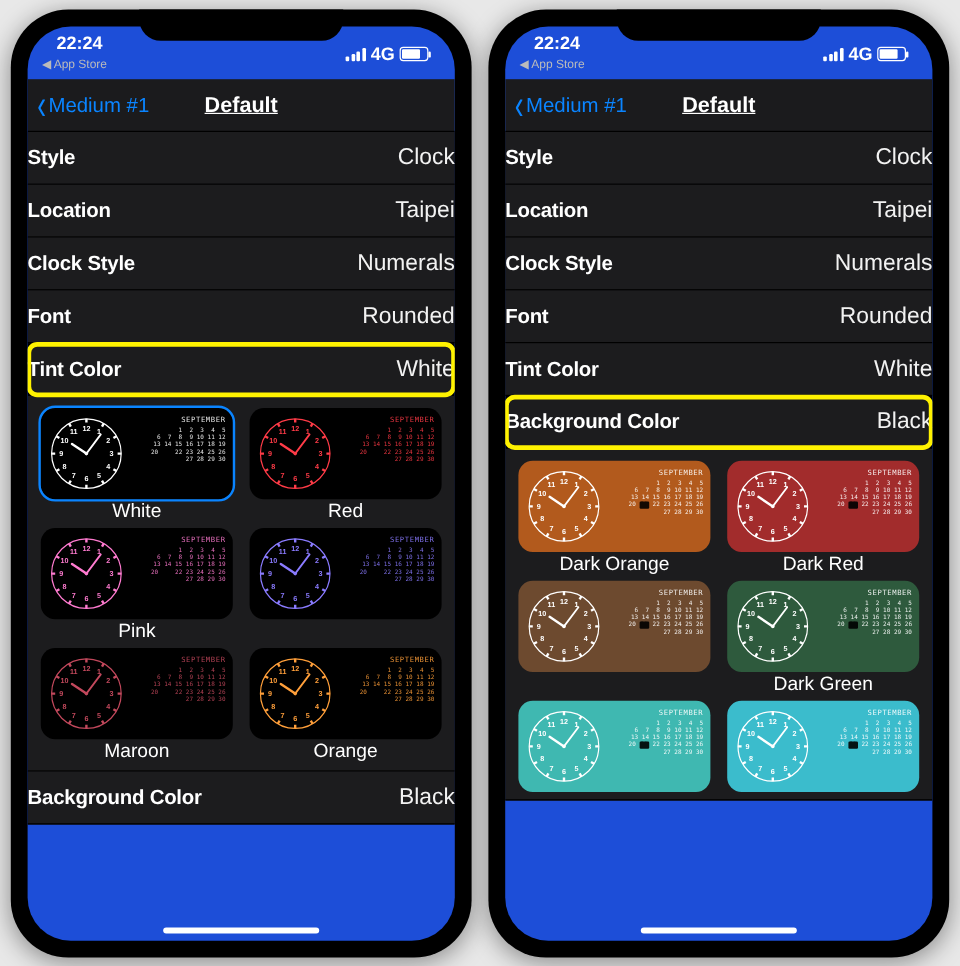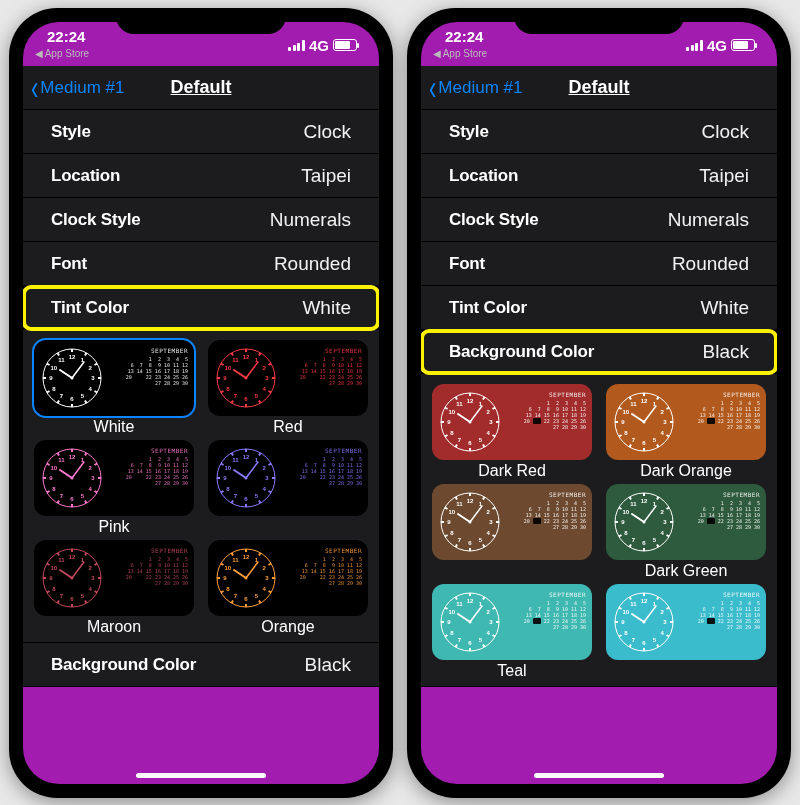--- a/index.html
+++ b/index.html
@@ -16,21 +16,21 @@
     height: 790px;
     background: #000;
     border-radius: 48px;
     padding: 14px;
     position: relative;
     box-shadow: 0 4px 20px rgba(0,0,0,0.4);
   }
   .screen {
     width: 100%;
     height: 100%;
-    background: #a21caf;
+    background: #1d4ed8;
     border-radius: 36px;
     overflow: hidden;
     position: relative;
     color: #fff;
   }
   .notch {
     position: absolute;
     top: 0; left: 50%;
     transform: translateX(-50%);
     width: 170px; height: 26px;
@@ -65,21 +65,21 @@
     color:#0a84ff; font-size:17px;
   }
   .nav-title {
     margin:11px auto; font-size:18px; font-weight:600; color:#fff;text-decoration:underline;
   }
   .list { background:#000; }
   .row {
     background:#1c1c1e;
     height:44px;
     display:flex; align-items:center; justify-content:space-between;
-    padding:0 28px;
+    padding:0 0;
     border-bottom:1px solid #000;
   }
   .row-label { font-weight:800; font-size:17px; letter-spacing:-0.2px; }
   .row-value { font-size:19px; color:#f2f2f2; }
   .row.highlight {
     outline: 4px solid #fff200;
     outline-offset: -3px;
     border-radius: 8px;
     position: relative;
     z-index: 2;
@@ -498,21 +498,21 @@
         <div class="row">
           <span class="row-label">Tint Color</span>
           <span class="row-value">White</span>
         </div>
         <div class="row highlight">
           <span class="row-label">Background Color</span>
           <span class="row-value">Black</span>
         </div>
         <div class="options" id="opts-right">
             <div class="opt">
-      <div class="preview " style="background:#a22c2c;color:#ffffff">
+      <div class="preview " style="background:#b25a1d;color:#ffffff">
         <div class="clock-face"><svg viewBox="0 0 60 60">
     <circle cx="30" cy="30" r="29" fill="none" stroke="#ffffff" stroke-width="1"></circle>
     <line x1="30" y1="4" x2="30" y2="1" stroke="#ffffff" stroke-width="2"></line>
                     <line x1="43" y1="7.483339501604593" x2="44.5" y2="4.885263290251277" stroke="#ffffff" stroke-width="2"></line>
                     <line x1="52.5166604983954" y1="16.999999999999996" x2="55.11473670974872" y2="15.499999999999996" stroke="#ffffff" stroke-width="2"></line>
                     <line x1="56" y1="30" x2="59" y2="30" stroke="#ffffff" stroke-width="2"></line>
                     <line x1="52.51666049839541" y1="42.99999999999999" x2="55.114736709748726" y2="44.49999999999999" stroke="#ffffff" stroke-width="2"></line>
                     <line x1="43" y1="52.51666049839541" x2="44.5" y2="55.114736709748726" stroke="#ffffff" stroke-width="2"></line>
                     <line x1="30.000000000000004" y1="56" x2="30.000000000000004" y2="59" stroke="#ffffff" stroke-width="2"></line>
                     <line x1="16.999999999999996" y1="52.5166604983954" x2="15.499999999999996" y2="55.11473670974872" stroke="#ffffff" stroke-width="2"></line>
@@ -535,24 +535,24 @@
     <line x1="30" y1="30" x2="18" y2="22" stroke="#ffffff" stroke-width="2" stroke-linecap="round"></line>
     <line x1="30" y1="30" x2="42" y2="14" stroke="#ffffff" stroke-width="1.5" stroke-linecap="round"></line>
     <circle cx="30" cy="30" r="1.5" fill="#ffffff"></circle>
   </svg></div>
         <div class="cal" style="color:#ffffff"><span class="month">SEPTEMBER</span>    1  2  3  4  5
  6  7  8  9 10 11 12
 13 14 15 16 17 18 19
 20 <span style="background:currentColor;color:#000;padding:0 1px;border-radius:1px">21</span> 22 23 24 25 26
 27 28 29 30</div>
       </div>
-      <div class="opt-label">Dark Red</div>
-            </div>
-            <div class="opt">
-      <div class="preview " style="background:#b25a1d;color:#ffffff">
+      <div class="opt-label">Dark Orange</div>
+            </div>
+            <div class="opt">
+      <div class="preview " style="background:#a22c2c;color:#ffffff">
         <div class="clock-face"><svg viewBox="0 0 60 60">
     <circle cx="30" cy="30" r="29" fill="none" stroke="#ffffff" stroke-width="1"></circle>
     <line x1="30" y1="4" x2="30" y2="1" stroke="#ffffff" stroke-width="2"></line>
                     <line x1="43" y1="7.483339501604593" x2="44.5" y2="4.885263290251277" stroke="#ffffff" stroke-width="2"></line>
                     <line x1="52.5166604983954" y1="16.999999999999996" x2="55.11473670974872" y2="15.499999999999996" stroke="#ffffff" stroke-width="2"></line>
                     <line x1="56" y1="30" x2="59" y2="30" stroke="#ffffff" stroke-width="2"></line>
                     <line x1="52.51666049839541" y1="42.99999999999999" x2="55.114736709748726" y2="44.49999999999999" stroke="#ffffff" stroke-width="2"></line>
                     <line x1="43" y1="52.51666049839541" x2="44.5" y2="55.114736709748726" stroke="#ffffff" stroke-width="2"></line>
                     <line x1="30.000000000000004" y1="56" x2="30.000000000000004" y2="59" stroke="#ffffff" stroke-width="2"></line>
                     <line x1="16.999999999999996" y1="52.5166604983954" x2="15.499999999999996" y2="55.11473670974872" stroke="#ffffff" stroke-width="2"></line>
@@ -575,21 +575,21 @@
     <line x1="30" y1="30" x2="18" y2="22" stroke="#ffffff" stroke-width="2" stroke-linecap="round"></line>
     <line x1="30" y1="30" x2="42" y2="14" stroke="#ffffff" stroke-width="1.5" stroke-linecap="round"></line>
     <circle cx="30" cy="30" r="1.5" fill="#ffffff"></circle>
   </svg></div>
         <div class="cal" style="color:#ffffff"><span class="month">SEPTEMBER</span>    1  2  3  4  5
  6  7  8  9 10 11 12
 13 14 15 16 17 18 19
 20 <span style="background:currentColor;color:#000;padding:0 1px;border-radius:1px">21</span> 22 23 24 25 26
 27 28 29 30</div>
       </div>
-      <div class="opt-label">Dark Orange</div>
+      <div class="opt-label">Dark Red</div>
             </div>
             <div class="opt">
       <div class="preview " style="background:#6d4a2f;color:#ffffff">
         <div class="clock-face"><svg viewBox="0 0 60 60">
     <circle cx="30" cy="30" r="29" fill="none" stroke="#ffffff" stroke-width="1"></circle>
     <line x1="30" y1="4" x2="30" y2="1" stroke="#ffffff" stroke-width="2"></line>
                     <line x1="43" y1="7.483339501604593" x2="44.5" y2="4.885263290251277" stroke="#ffffff" stroke-width="2"></line>
                     <line x1="52.5166604983954" y1="16.999999999999996" x2="55.11473670974872" y2="15.499999999999996" stroke="#ffffff" stroke-width="2"></line>
                     <line x1="56" y1="30" x2="59" y2="30" stroke="#ffffff" stroke-width="2"></line>
                     <line x1="52.51666049839541" y1="42.99999999999999" x2="55.114736709748726" y2="44.49999999999999" stroke="#ffffff" stroke-width="2"></line>
@@ -694,21 +694,20 @@
     <line x1="30" y1="30" x2="18" y2="22" stroke="#ffffff" stroke-width="2" stroke-linecap="round"></line>
     <line x1="30" y1="30" x2="42" y2="14" stroke="#ffffff" stroke-width="1.5" stroke-linecap="round"></line>
     <circle cx="30" cy="30" r="1.5" fill="#ffffff"></circle>
   </svg></div>
         <div class="cal" style="color:#ffffff"><span class="month">SEPTEMBER</span>    1  2  3  4  5
  6  7  8  9 10 11 12
 13 14 15 16 17 18 19
 20 <span style="background:currentColor;color:#000;padding:0 1px;border-radius:1px">21</span> 22 23 24 25 26
 27 28 29 30</div>
       </div>
-      <div class="opt-label">Teal</div>
             </div>
             <div class="opt">
       <div class="preview " style="background:#3bbccc;color:#ffffff">
         <div class="clock-face"><svg viewBox="0 0 60 60">
     <circle cx="30" cy="30" r="29" fill="none" stroke="#ffffff" stroke-width="1"></circle>
     <line x1="30" y1="4" x2="30" y2="1" stroke="#ffffff" stroke-width="2"></line>
                     <line x1="43" y1="7.483339501604593" x2="44.5" y2="4.885263290251277" stroke="#ffffff" stroke-width="2"></line>
                     <line x1="52.5166604983954" y1="16.999999999999996" x2="55.11473670974872" y2="15.499999999999996" stroke="#ffffff" stroke-width="2"></line>
                     <line x1="56" y1="30" x2="59" y2="30" stroke="#ffffff" stroke-width="2"></line>
                     <line x1="52.51666049839541" y1="42.99999999999999" x2="55.114736709748726" y2="44.49999999999999" stroke="#ffffff" stroke-width="2"></line>

